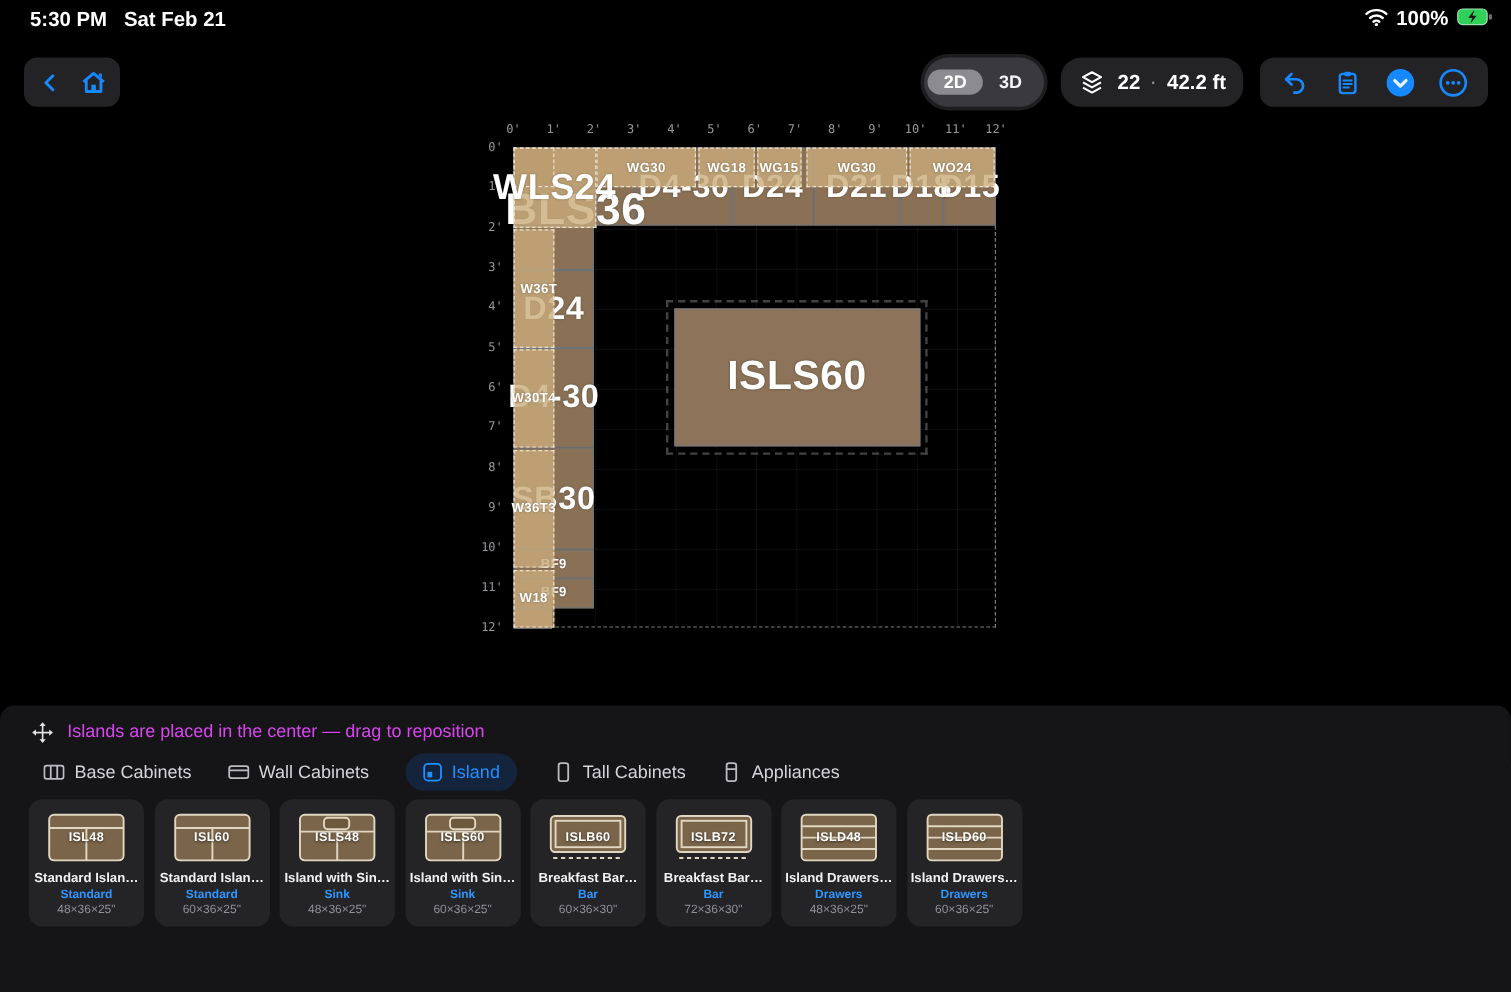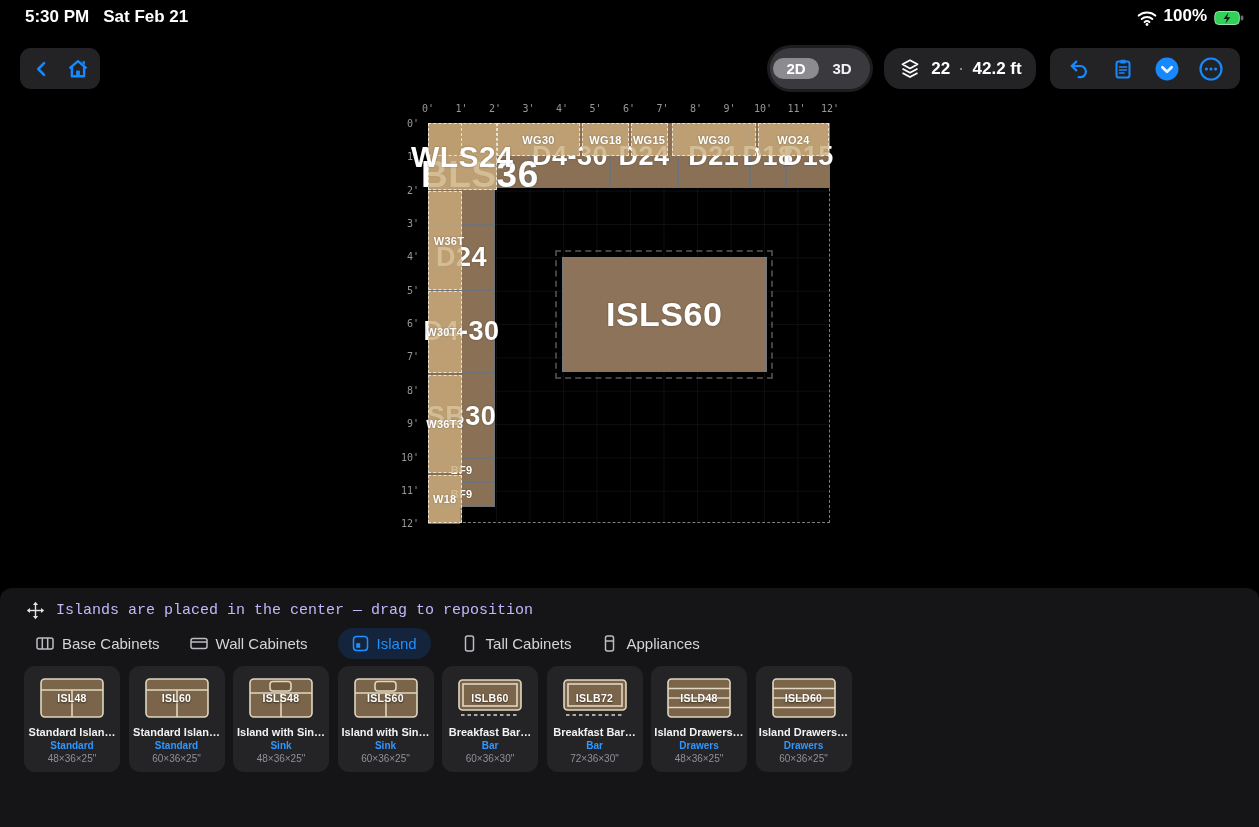--- a/index.html
+++ b/index.html
@@ -2,21 +2,21 @@
 <html><head>
 <meta charset="utf-8">
 <style>
   * { margin:0; padding:0; box-sizing:border-box; }
   html,body { width:1259px; height:827px; background:#000; overflow:hidden;
     font-family:"Liberation Sans", sans-serif; -webkit-font-smoothing:antialiased; }
 
   
   .statusbar { position:absolute; left:0; top:0; width:100%; height:30px; color:#fff;text-decoration:underline; }
   .sb-left { position:absolute; left:25px; top:7px; font-size:17px; font-weight:700; display:flex; gap:14px; }
-  .sb-right { position:absolute; right:15px; top:6px; display:flex; align-items:flex-end; gap:7px; font-size:17px; font-weight:600; }
+  .sb-right { position:absolute; right:15px; top:6px; display:flex; align-items:flex-start; gap:7px; font-size:17px; font-weight:600; }
 
   
   .pill { position:absolute; top:48px; height:41px; background:#232326; border-radius:11px;
     display:flex; align-items:center; }
   .back-pill { left:20px; width:80px; justify-content:space-evenly; }
   .seg { left:770px; width:100px; background:#3a3a3e; border-radius:21px; padding:3px;
     box-shadow:0 0 0 3px #1d1d1f; }
   .seg-opt { width:46px; height:21px; border-radius:17px; display:flex; align-items:center; justify-content:center;
     color:#f2f2f7; font-size:15px; font-weight:700; }
   .seg-opt.on { background:#8b8b90; color:#fff; }
@@ -46,22 +46,22 @@
   .plan-box.wall.sub { background:rgba(185,155,108,0.55); }
   .plan-box.island { background:#8c7359; border:1.5px solid #757980; }
   .plan-box.selection { background:transparent; border:2px dashed rgba(190,190,195,0.35); }
   .plan-label { position:absolute; transform:translate(-50%,-50%); color:#fff; font-weight:700;
     white-space:nowrap; text-shadow:0 0 2px rgba(0,0,0,0.35); letter-spacing:0.5px; }
   .plan-label.small { font-size:11px; letter-spacing:0.3px; }
 
   
   .sheet { position:absolute; left:0; right:0; top:588px; bottom:0; background:#151517;
     border-radius:12px 12px 0 0; }
-  .hint-row { position:absolute; left:26px; top:13px; display:flex; align-items:center; gap:11px;
-    color:#c4b5fd; font-size:15px;font-family:Liberation Mono, monospace; }
+  .hint-row { position:absolute; left:26px; top:13px; display:flex; align-items:flex-start; gap:11px;
+    color:#d946ef; font-size:15px; }
   .tabs { position:absolute; left:36px; top:40px; display:flex; align-items:center; gap:30px; }
   .tab { display:flex; align-items:center; gap:8px; color:#d4d4d9; font-size:15px; font-weight:500; }
   .tab .t-icon { color:#bcbcc2; display:flex; }
   .tab.active { color:#1e90ff; background:rgba(20,120,255,0.16); padding:7px 14px; border-radius:18px; }
   .tab.active .t-icon { color:#1e90ff; }
   .cards { position:absolute; left:24px; top:78px; display:flex; gap:8.5px; }
   .card { width:96px; height:106px; background:#242427; border-radius:11px; text-align:center; }
   .thumb { position:relative; width:66px; height:46px; margin:9px auto 5px; }
   .thumb svg { position:absolute; left:0; top:0; }
   .thumb .code { position:absolute; inset:0; display:flex; align-items:center; justify-content:center;

